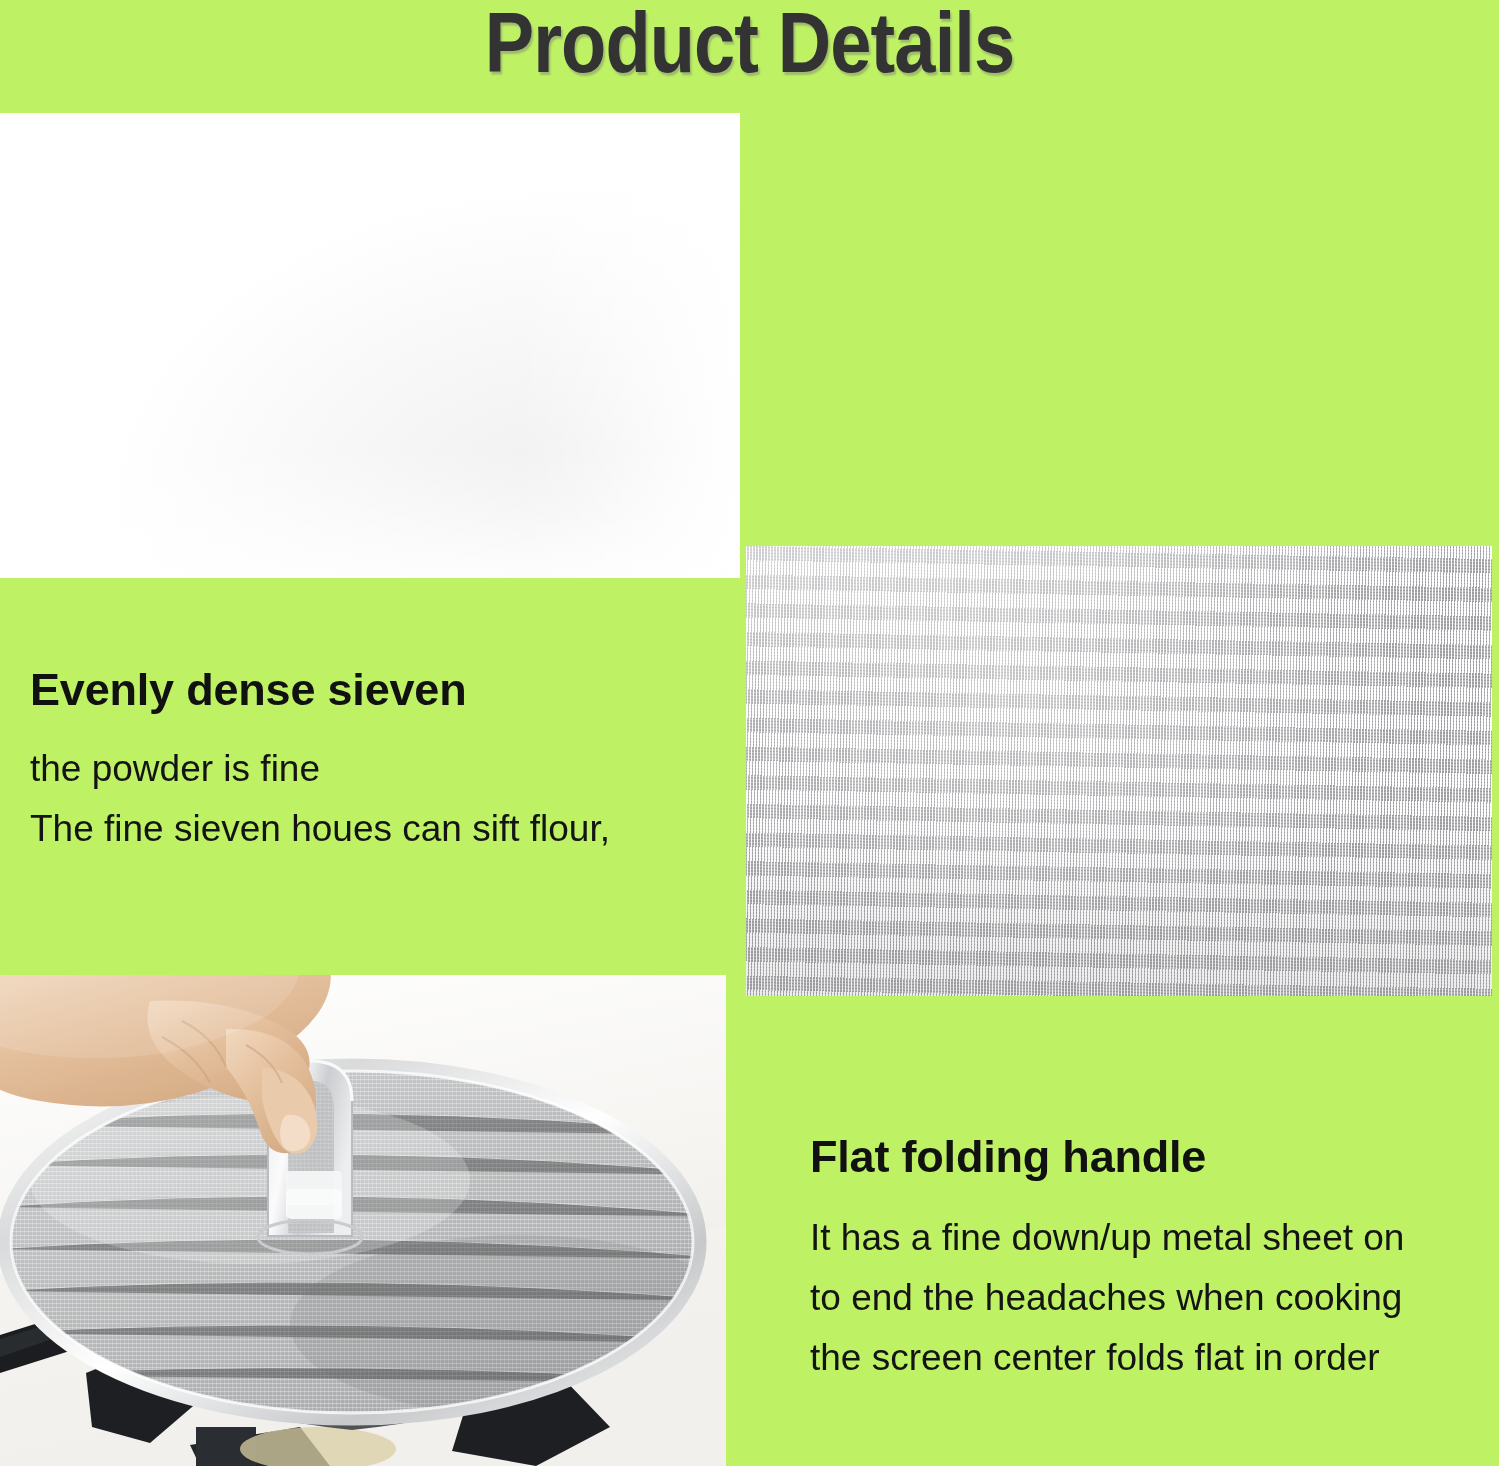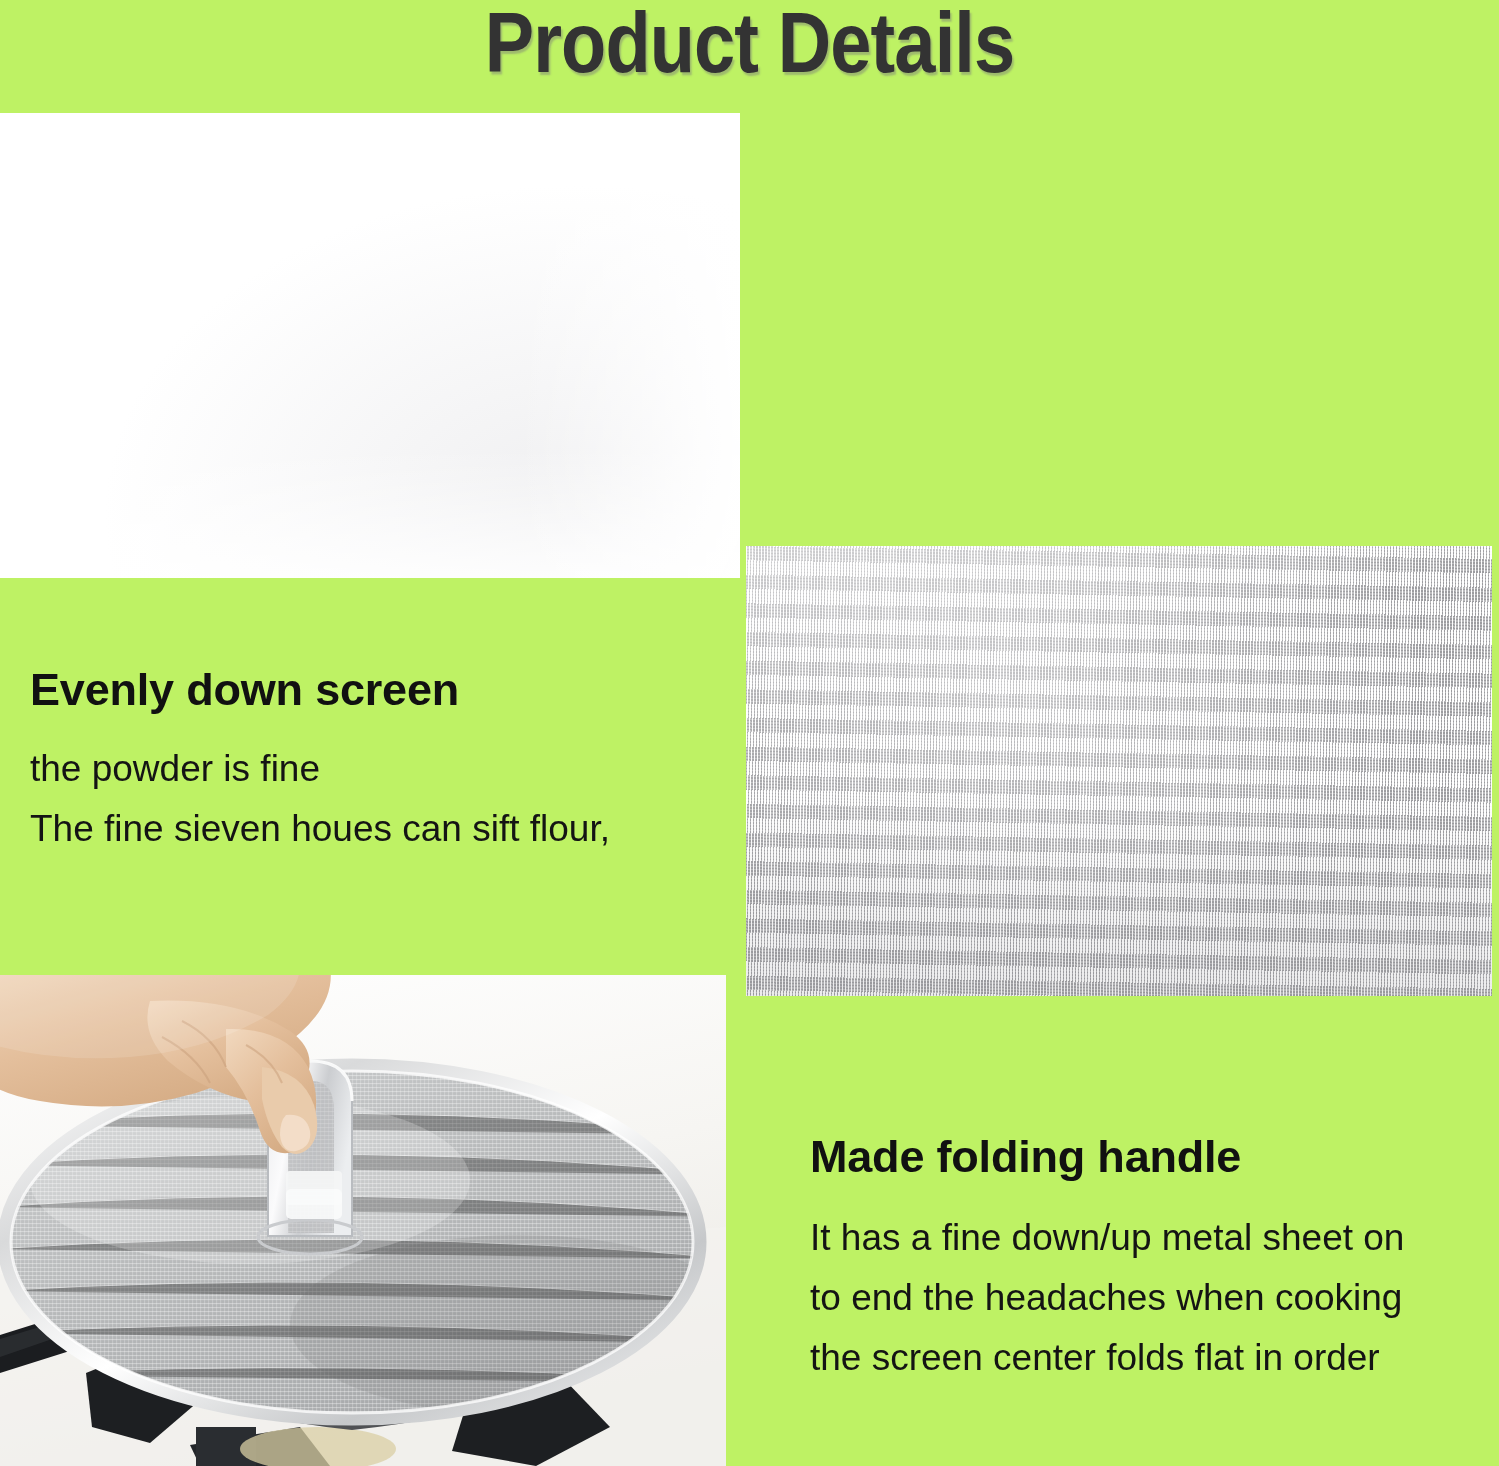--- a/index.html
+++ b/index.html
@@ -238,21 +238,21 @@
       <div class="disc-shade"></div>
     </div>
     <div class="rim"></div>
     <div class="rim-hl"></div>
     <div class="vignette"></div>
   </div>
 
 
   <div class="tblock" id="text-screen">
     <div class="head">
-      <div>Evenly down screen</div>
+      <div>Evenly dense sieven</div>
     </div>
     <div class="body">
       <div>the powder is fine</div>
       <div>The fine sieven houes can sift flour,</div>
     </div>
   </div>
 
   <div class="photo" id="photo-mesh">
     <div class="meshtex fine"></div>
     <div class="sheen"></div>
@@ -384,21 +384,21 @@
           <path d="M162 62 Q196 80 210 108"></path>
           <path d="M246 70 Q272 84 282 108"></path>
         </g>
         <path d="M-20 -10 L300 -10 Q300 16 268 40 Q208 76 130 82 Q48 88 -20 66 Z" fill="#ffffff" opacity="0.13"></path>
       </g>
     </svg>
   </div>
 
   <div class="tblock" id="text-handle">
     <div class="head">
-      <div>Made folding handle</div>
+      <div>Flat folding handle</div>
     </div>
     <div class="body">
       <div>It has a fine down/up metal sheet on</div>
       <div>to end the headaches when cooking</div>
       <div>the screen center folds flat in order</div>
     </div>
   </div>
 
 </div>
 

